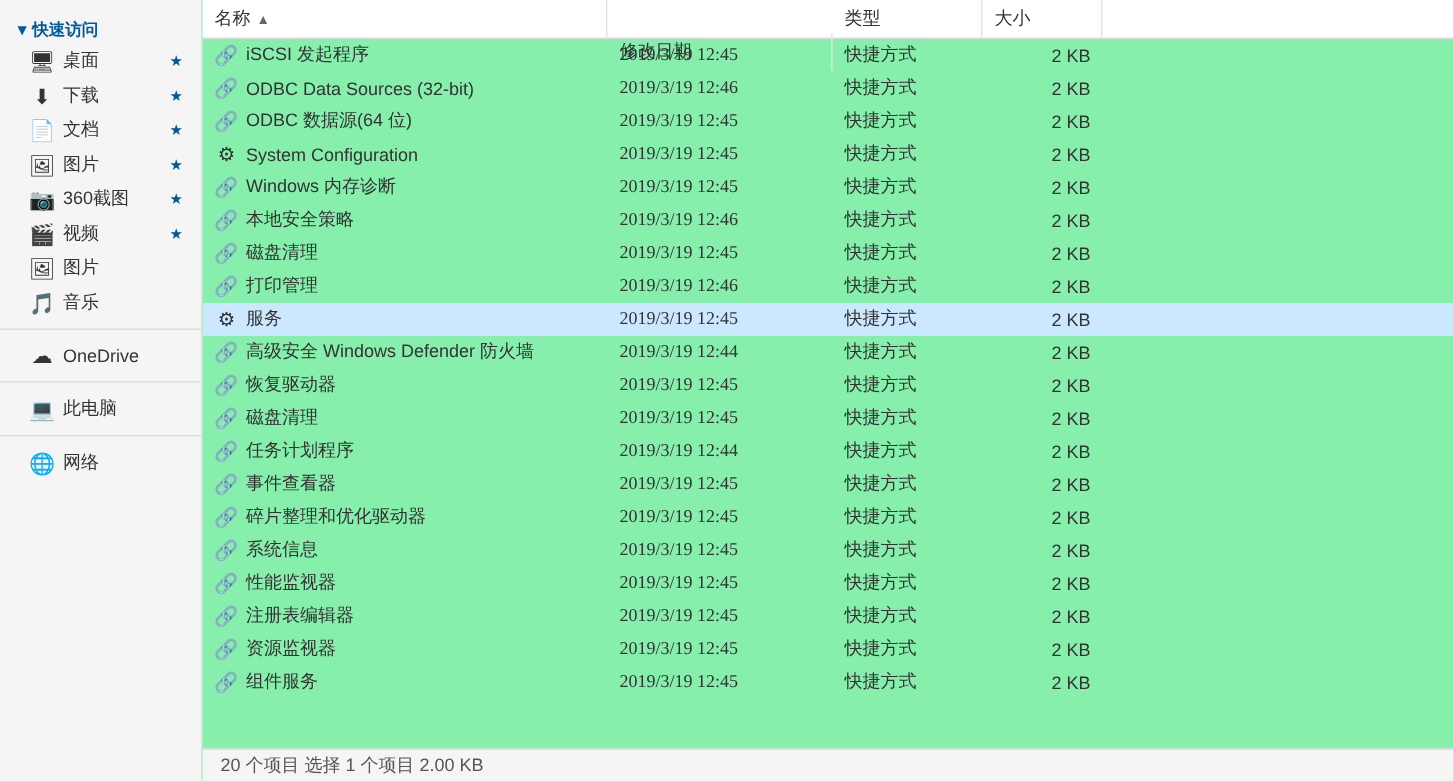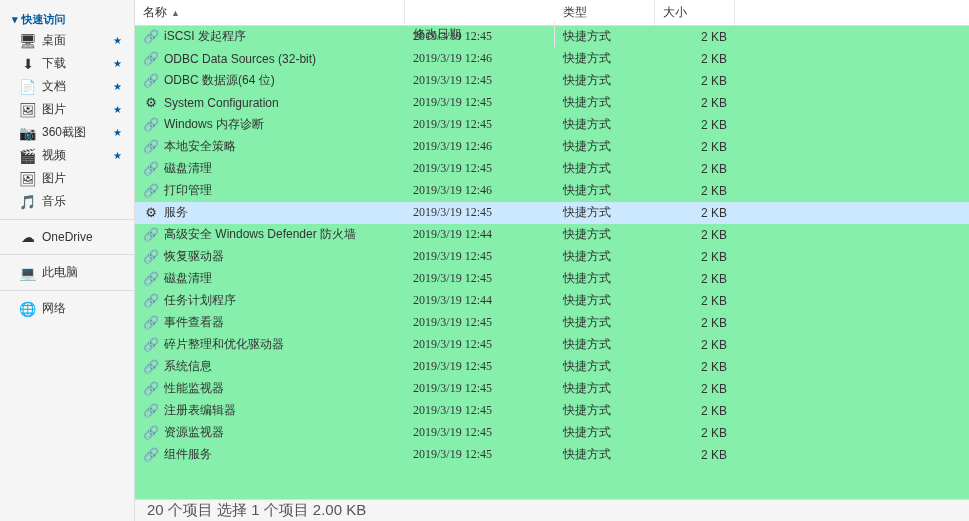--- a/index.html
+++ b/index.html
@@ -145,21 +145,21 @@
       font-size: 13px;
     }
     
     .status-bar {
       height: 22px;
       background: #f5f5f5;
       border-top: 1px solid #ddd;
       display: flex;
       align-items: center;
       padding: 0 12px;
-      font-size: 15px;
+      font-size: 12px;
       color: #555;
       flex-shrink: 0;
     }
   </style>
 </head>
 <body>
 
 <div class="window">
 
   <div class="sidebar">

